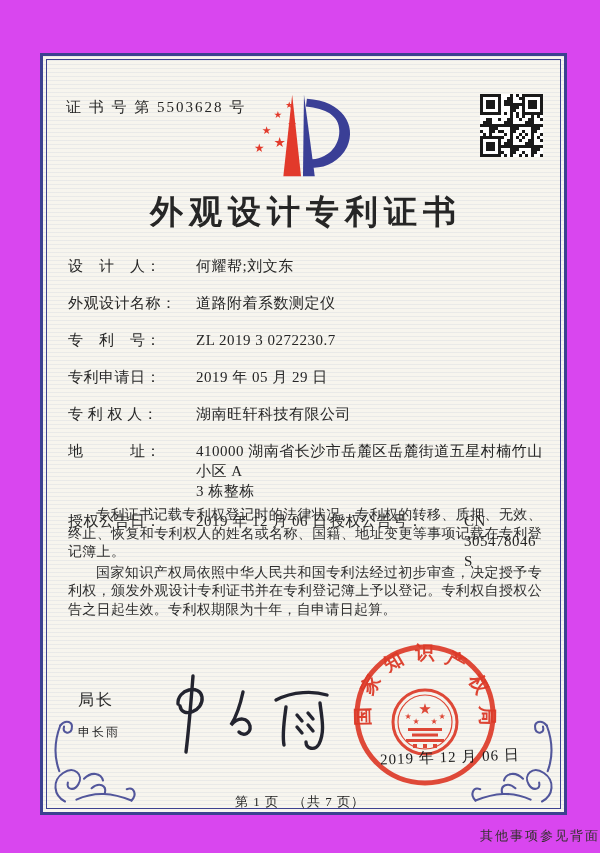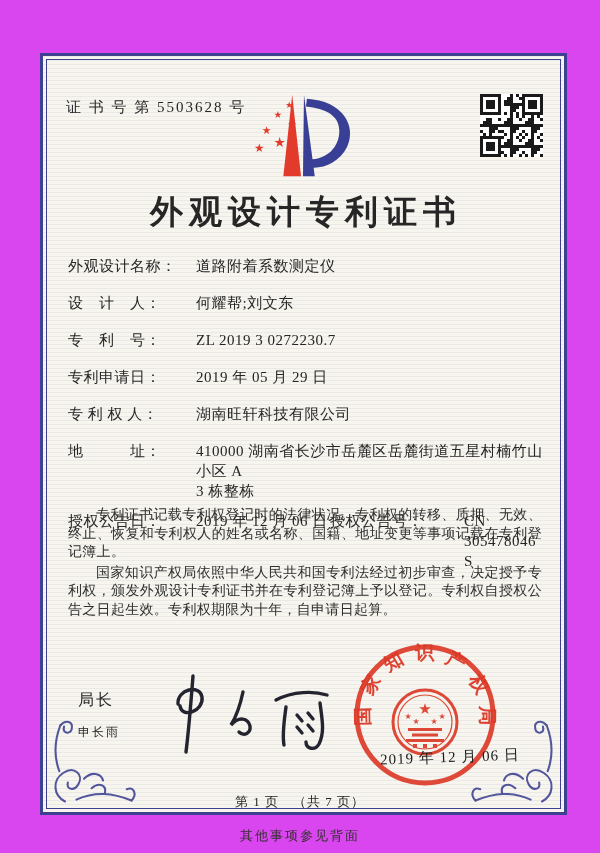--- a/index.html
+++ b/index.html
@@ -41,21 +41,21 @@
   .paras p{margin:0 0 2px 0;text-indent:2em;letter-spacing:0.3px;}
   .sig-title{left:78px;top:690px;font-size:16px;letter-spacing:2px;}
   .sig-name{left:78px;top:724px;font-size:12px;letter-spacing:2px;}
   .sig-svg{left:148px;top:664px;}
   .seal-svg{left:350px;top:640px;}
   .seal-date{
     left:362px;top:748px;width:176px;text-align:center;
     font-size:15px;letter-spacing:1px;color:#1c1c1c;transform:rotate(-2deg);
   }
   .page-info{left:0;right:0;top:793px;text-align:center;font-size:13px;letter-spacing:1px;}
-  .back-note{left:0;right:0;top:827px;text-align:center;font-size:13px;letter-spacing:2px;color:#33312d;}
+  .back-note{left:0;right:0;top:827px;text-align:right;font-size:13px;letter-spacing:2px;color:#33312d;}
   .orn{position:absolute;opacity:0.88;}
   .orn-left{left:46px;bottom:42px;}
   .orn-right{right:39px;bottom:42px;transform:scaleX(-1);}
 </style>
 </head>
 <body>
 
 <div class="page">
 
   <div class="frame">
@@ -322,26 +322,26 @@
       <rect x="39" y="60" width="3" height="3" fill="#1a1a1a"></rect>
       <rect x="45" y="60" width="3" height="3" fill="#1a1a1a"></rect>
       <rect x="51" y="60" width="3" height="3" fill="#1a1a1a"></rect>
       <rect x="60" y="60" width="3" height="3" fill="#1a1a1a"></rect>
     </svg>
 
   <div class="abs title">外观设计专利证书</div>
 
   <div class="abs fields">
     <div class="row">
+      <span class="label">设　计　人：</span>
+      <span class="value">何耀帮;刘文东</span>
+    </div>
+    <div class="row">
       <span class="label">外观设计名称：</span>
       <span class="value">道路附着系数测定仪</span>
-    </div>
-    <div class="row">
-      <span class="label">设　计　人：</span>
-      <span class="value">何耀帮;刘文东</span>
     </div>
     <div class="row">
       <span class="label">专　利　号：</span>
       <span class="value">ZL 2019 3 0272230.7</span>
     </div>
     <div class="row">
       <span class="label">专利申请日：</span>
       <span class="value">2019 年 05 月 29 日</span>
     </div>
     <div class="row">

